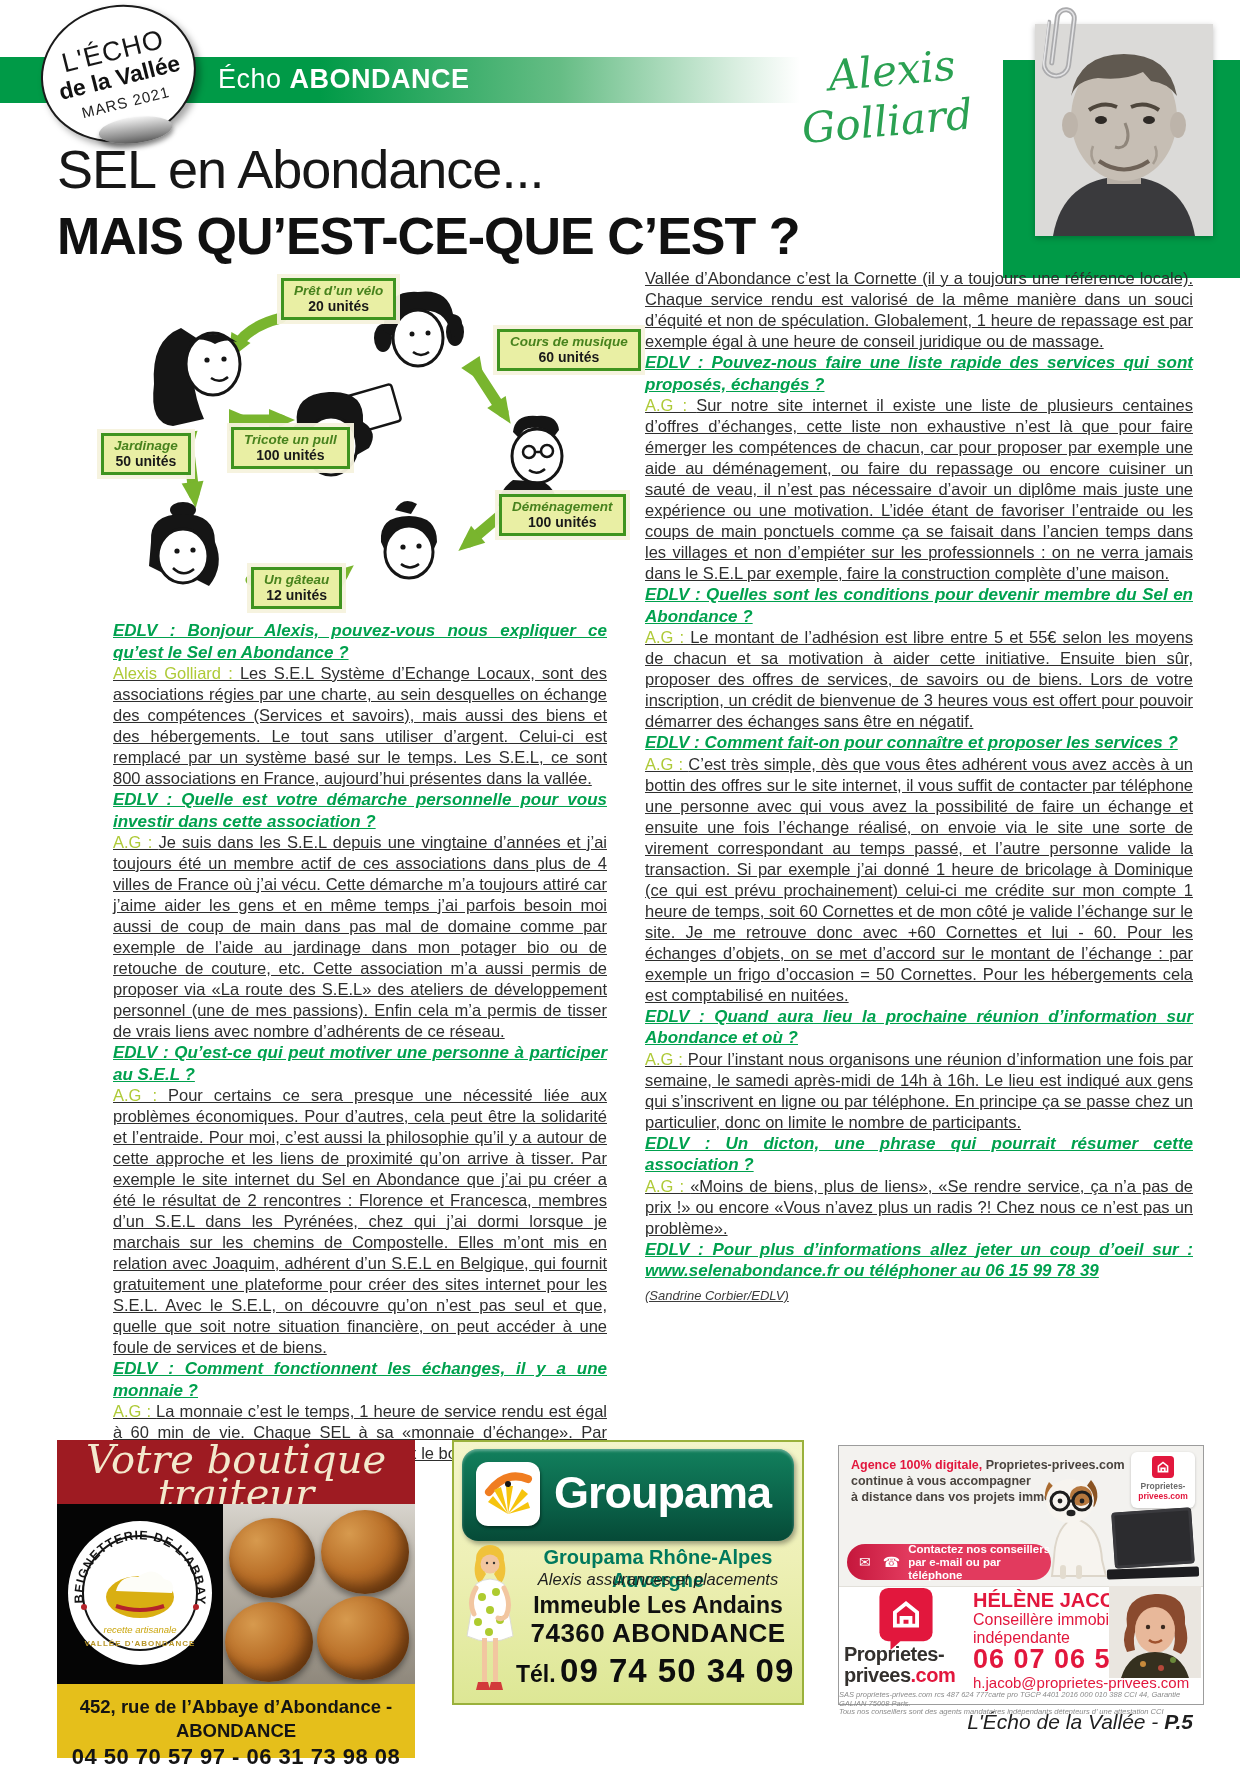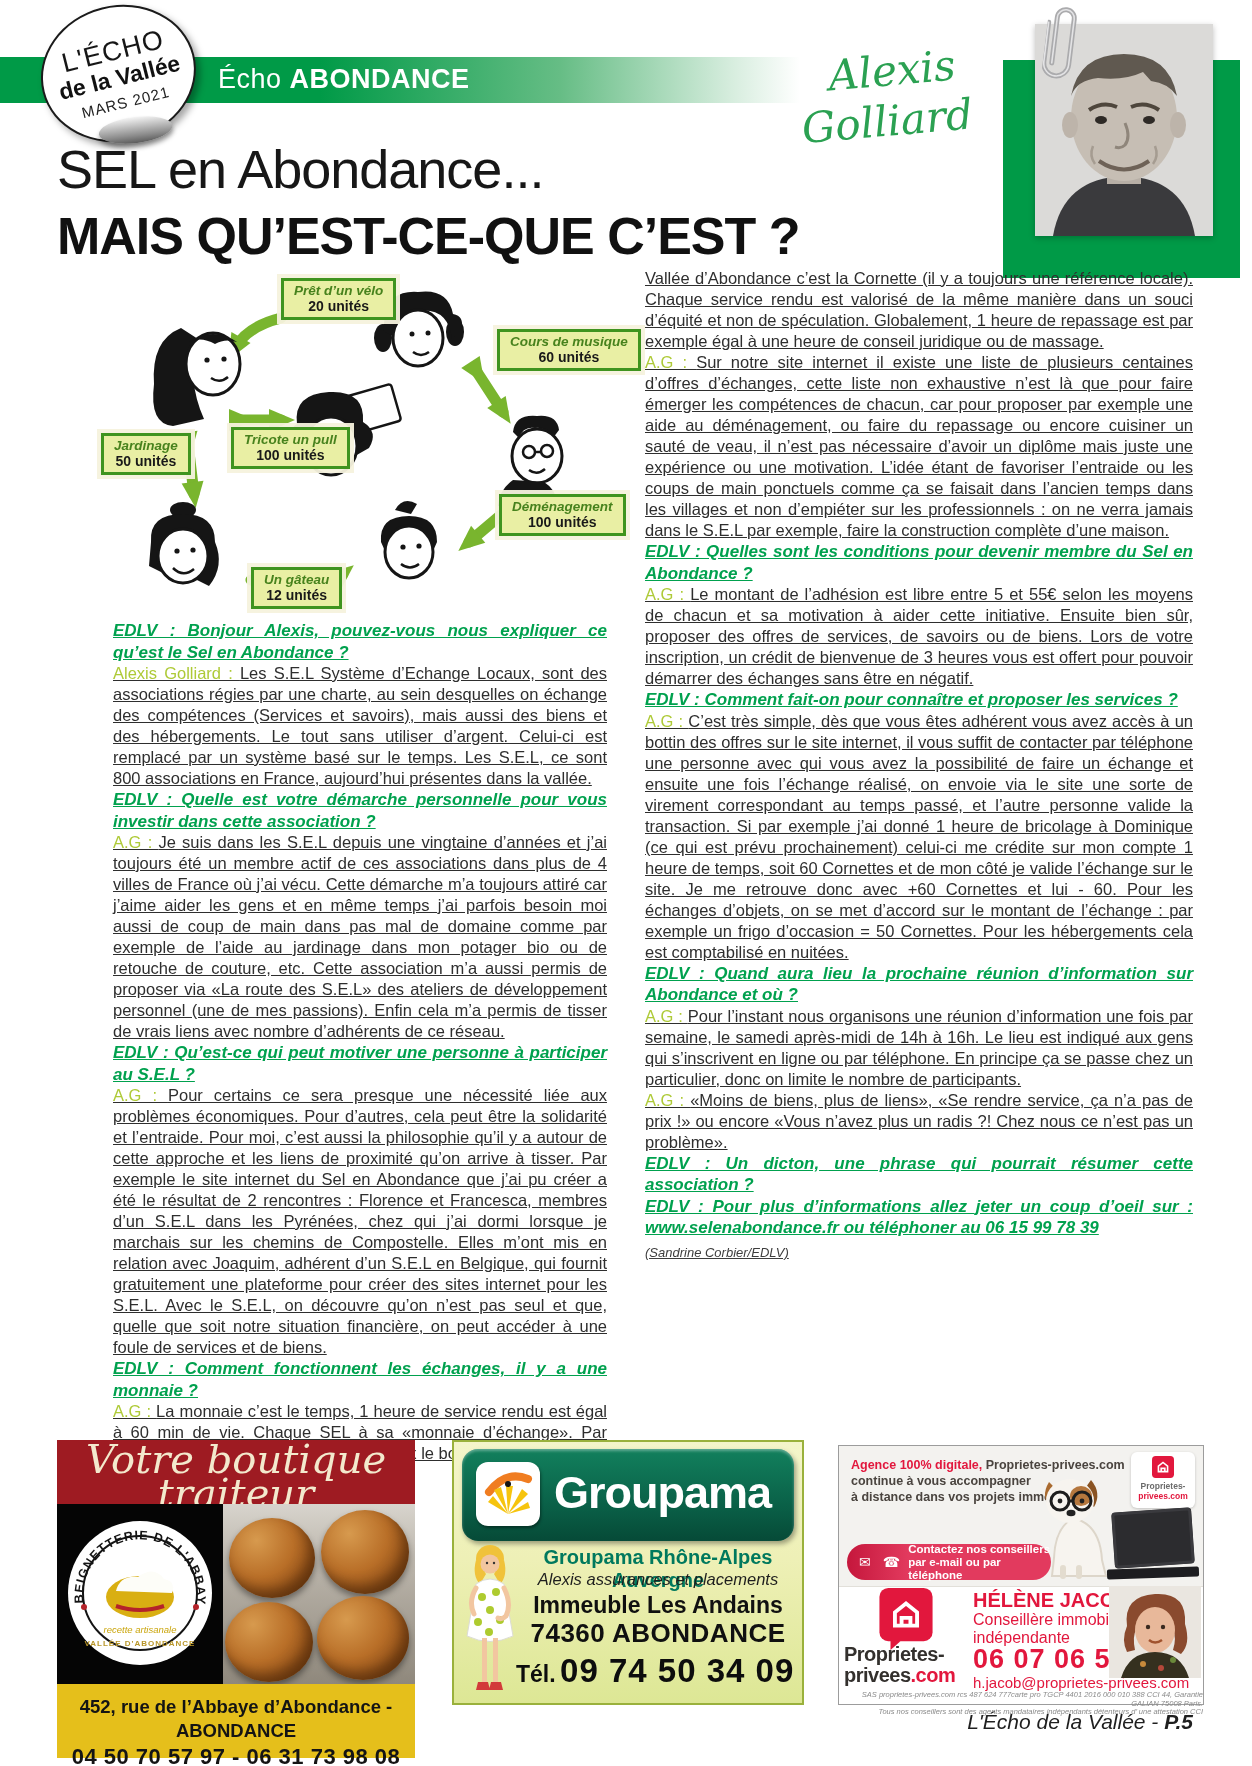--- a/index.html
+++ b/index.html
@@ -116,21 +116,21 @@
   .laptop .base{position:absolute;right:0;bottom:2px;width:92px;height:10px;background:#1d1d20;border-radius:2px;transform:rotate(-2deg);}
   .pp-logo{position:absolute;left:40px;top:142px;}
   .pp-brandtxt{position:absolute;left:5px;top:198px;font-size:20px;font-weight:bold;color:#33302d;line-height:21px;letter-spacing:-.5px;}
   .pp-brandtxt .r{color:#e2173d;}
   .pp-name{position:absolute;left:134px;top:143px;font-size:20px;font-weight:bold;color:#e2173d;}
   .pp-role{position:absolute;left:134px;font-size:16px;color:#e2173d;}
   .pp-role.r1{top:165px;}
   .pp-role.r2{top:183px;}
   .pp-phone{position:absolute;left:134px;top:198px;font-size:27px;font-weight:bold;color:#e2173d;letter-spacing:1px;}
   .pp-email{position:absolute;left:134px;top:228px;font-size:15px;color:#e2173d;}
-  .pp-legal{position:absolute;left:0;right:0;top:245px;text-align:right;font-size:7.5px;line-height:8.5px;color:#8a8a8a;font-style:italic;}
+  .pp-legal{position:absolute;left:0;right:0;top:245px;text-align:left;font-size:7.5px;line-height:8.5px;color:#8a8a8a;font-style:italic;}
   .pp-agent{position:absolute;right:2px;top:140px;}
 
   .footer{position:absolute;right:59px;top:1710px;font-size:21px;font-style:italic;color:#1f1f1f;}
   .footer .fp{font-weight:bold;}
 </style>
 </head>
 <body>
 
 <div class="page">
 
@@ -301,20 +301,23 @@
       <p class="blk a idx-7">
         <span class="prefix">A.G : </span><span class="body">La monnaie c’est le temps, 1 heure de service rendu est égal à 60 min de vie. Chaque SEL à sa «monnaie d’échange». Par exemple, à Paris c’est le piaf, à Bordeaux le bouchon et dans la</span>
       </p>
     </div>
 
   <div class="col col-right">
 
   <p class="blk p idx-0">
         <span class="body">Vallée d’Abondance c’est la Cornette (il y a toujours une référence locale). Chaque service rendu est valorisé de la même manière dans un souci d’équité et non de spéculation. Globalement, 1 heure de repassage est par exemple égal à une heure de conseil juridique ou de massage.</span>
       </p>
+      <p class="blk q idx-1">
+        <span class="body">EDLV : Pouvez-nous faire une liste rapide des services qui sont proposés, échangés ?</span>
+      </p>
       <p class="blk a idx-2">
         <span class="prefix">A.G : </span><span class="body">Sur notre site internet il existe une liste de plusieurs centaines d’offres d’échanges, cette liste non exhaustive n’est là que pour faire émerger les compétences de chacun, car pour proposer par exemple une aide au déménagement, ou faire du repassage ou encore cuisiner un sauté de veau, il n’est pas nécessaire d’avoir un diplôme mais juste une expérience ou une motivation. L’idée étant de favoriser l’entraide ou les coups de main ponctuels comme ça se faisait dans l’ancien temps dans les villages et non d’empiéter sur les professionnels : on ne verra jamais dans le S.E.L par exemple, faire la construction complète d’une maison.</span>
       </p>
       <p class="blk q idx-3">
         <span class="body">EDLV : Quelles sont les conditions pour devenir membre du Sel en Abondance ?</span>
       </p>
       <p class="blk a idx-4">
         <span class="prefix">A.G : </span><span class="body">Le montant de l’adhésion est libre entre 5 et 55€ selon les moyens de chacun et sa motivation à aider cette initiative. Ensuite bien sûr, proposer des offres de services, de savoirs ou de biens. Lors de votre inscription, un crédit de bienvenue de 3 heures vous est offert pour pouvoir démarrer des échanges sans être en négatif.</span>
       </p>
       <p class="blk q idx-5">
@@ -322,25 +325,25 @@
       </p>
       <p class="blk a idx-6">
         <span class="prefix">A.G : </span><span class="body">C’est très simple, dès que vous êtes adhérent vous avez accès à un bottin des offres sur le site internet, il vous suffit de contacter par téléphone une personne avec qui vous avez la possibilité de faire un échange et ensuite une fois l’échange réalisé, on envoie via le site une sorte de virement correspondant au temps passé, et l’autre personne valide la transaction. Si par exemple j’ai donné 1 heure de bricolage à Dominique (ce qui est prévu prochainement) celui-ci me crédite sur mon compte 1 heure de temps, soit 60 Cornettes et de mon côté je valide l’échange sur le site. Je me retrouve donc avec +60 Cornettes et lui - 60. Pour les échanges d’objets, on se met d’accord sur le montant de l’échange : par exemple un frigo d’occasion = 50 Cornettes. Pour les hébergements cela est comptabilisé en nuitées.</span>
       </p>
       <p class="blk q idx-7">
         <span class="body">EDLV : Quand aura lieu la prochaine réunion d’information sur Abondance et où ?</span>
       </p>
       <p class="blk a idx-8">
         <span class="prefix">A.G : </span><span class="body">Pour l’instant nous organisons une réunion d’information une fois par semaine, le samedi après-midi de 14h à 16h. Le lieu est indiqué aux gens qui s’inscrivent en ligne ou par téléphone. En principe ça se passe chez un particulier, donc on limite le nombre de participants.</span>
       </p>
+      <p class="blk q idx-9">
+        <span class="body">EDLV : Un dicton, une phrase qui pourrait résumer cette association ?</span>
+      </p>
       <p class="blk a idx-10">
         <span class="prefix">A.G : </span><span class="body">«Moins de biens, plus de liens», «Se rendre service, ça n’a pas de prix !» ou encore «Vous n’avez plus un radis ?! Chez nous ce n’est pas un problème».</span>
-      </p>
-      <p class="blk q idx-9">
-        <span class="body">EDLV : Un dicton, une phrase qui pourrait résumer cette association ?</span>
       </p>
       <p class="blk info idx-11">
         <span class="body">EDLV : Pour plus d’informations allez jeter un coup d’oeil sur : www.selenabondance.fr ou téléphoner au 06 15 99 78 39</span>
       </p>
       <p class="blk byline idx-12">
         <span class="body">(Sandrine Corbier/EDLV)</span>
       </p>
     </div>
 
   <div class="ad1">

